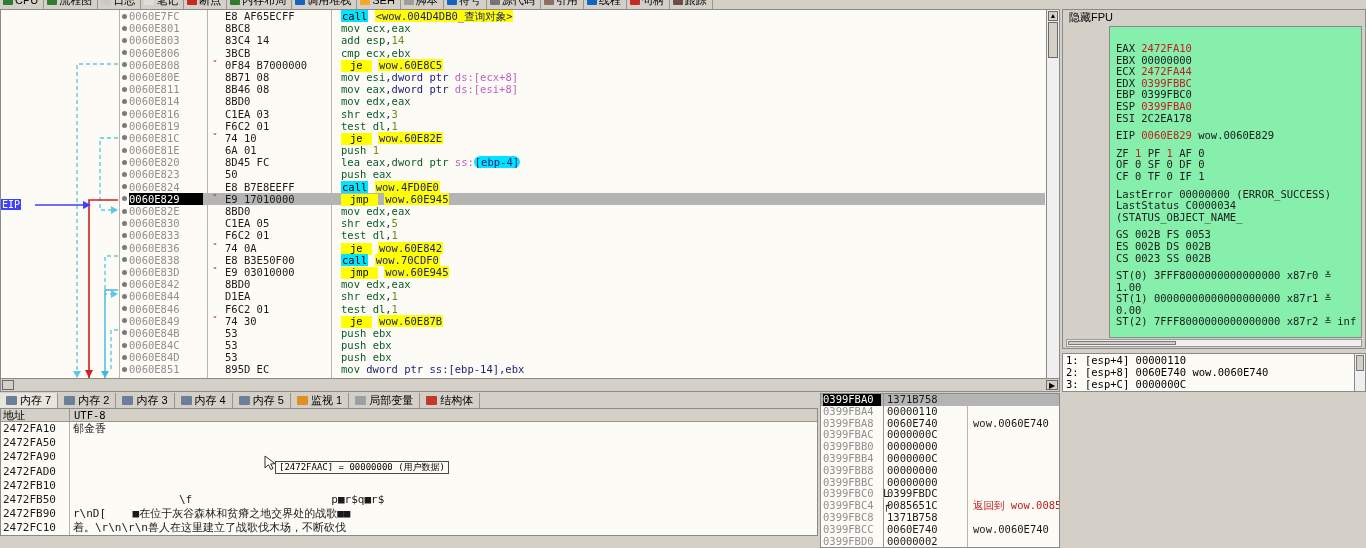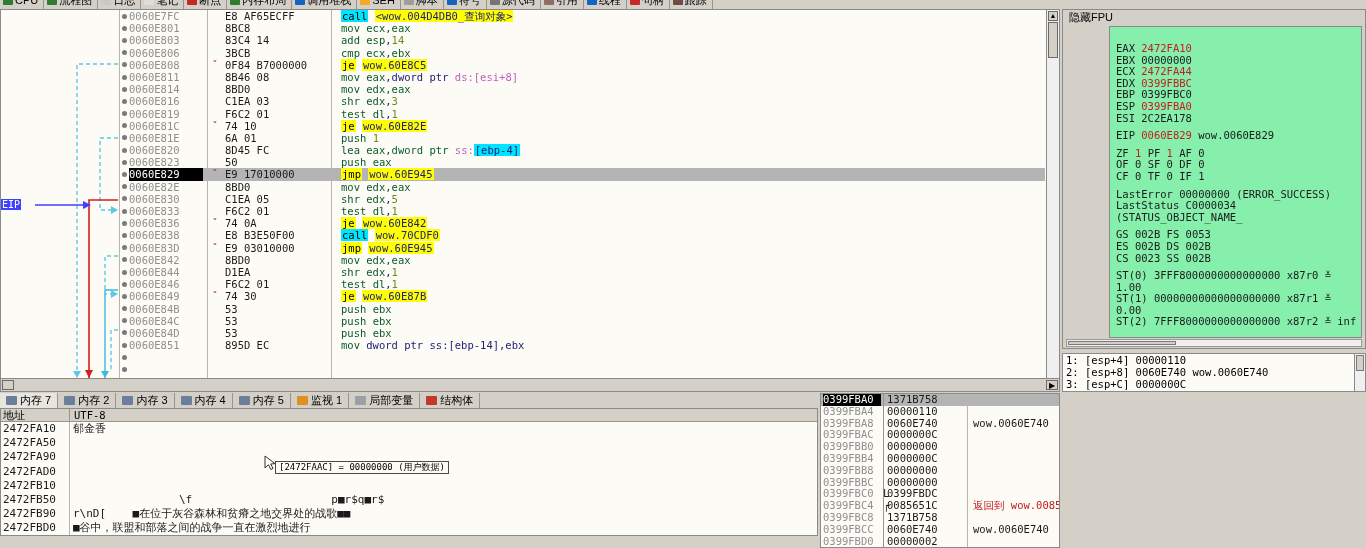--- a/index.html
+++ b/index.html
@@ -49,24 +49,24 @@
   .row.cur { background: #b4b4b4; }
   .c-addr { position: absolute; left: 0;   width: 74px; color: #8f8f8f; }
   .row.cur .c-addr { background: #000; color: #fff; }
   .c-arrow{ position: absolute; left: 78px; width: 16px; color: #b03020; text-align: center;}
   .c-bytes{ position: absolute; left: 96px; width: 110px; color: #1a1a1a; }
   .c-txt  { position: absolute; left: 212px; color: #20207a; }
 
   .sep-v { position: absolute; top: 0; width: 1px; height: 370px; background: #b9b5ac; }
 
   .mn      { color: #0a5a2a; }
-  .mn-b    { color: #000; background: #ffff00; padding: 0 1px; }
+  .mn-b    { color: #000; background: #ffff00; padding: 0 9px; font-family: Liberation Mono, monospace; }
   .mn-call { color: #000; background: #00e5ff; padding: 0 1px; }
   .hl-y    { background: #ffff00; color: #20207a; padding: 0 1px; }
-  .hl-c    { background: #00e5ff; color: #20207a; padding: 0 1px; }
+  .hl-c    { background: #00e5ff; color: #20207a; padding: 0 1px; border-radius: 6px; }
   .reg     { color: #0a5a2a; }
   .num     { color: #6a8a1a; }
   .seg     { color: #c060c0; }
 
   .hsb {
     position: absolute; left: 0; bottom: 0; width: 100%; height: 13px;
     background: #d4d0c8; border-top: 1px solid #8a8a8a;
   }
   .hsb .thumb { position: absolute; left: 1px; top: 1px; width: 12px; height: 10px;
     background: #d4d0c8; border: 1px solid #6a6a6a; }
@@ -425,20 +425,26 @@
             <span class="c-bytes">3BCB</span>
             <span class="c-txt"><span class="mn">cmp</span> <span><span class="reg">ecx,ebx</span></span></span>
           </div>
           <div class="row">
             <span class="c-addr">0060E808</span>
             <span class="c-arrow">ˇ</span>
             <span class="c-bytes">0F84 B7000000</span>
             <span class="c-txt"><span class="mn-b">je</span> <span class="hl-y">wow.60E8C5</span></span>
           </div>
           <div class="row">
+            <span class="c-addr">0060E80E</span>
+            <span class="c-arrow"></span>
+            <span class="c-bytes">8B71 08</span>
+            <span class="c-txt"><span class="mn">mov</span> <span><span class="reg">esi</span>,dword ptr <span class="seg">ds:</span><span class="seg">[ecx+8]</span></span></span>
+          </div>
+          <div class="row">
             <span class="c-addr">0060E811</span>
             <span class="c-arrow"></span>
             <span class="c-bytes">8B46 08</span>
             <span class="c-txt"><span class="mn">mov</span> <span><span class="reg">eax</span>,dword ptr <span class="seg">ds:</span><span class="seg">[esi+8]</span></span></span>
           </div>
           <div class="row">
             <span class="c-addr">0060E814</span>
             <span class="c-arrow"></span>
             <span class="c-bytes">8BD0</span>
             <span class="c-txt"><span class="mn">mov</span> <span><span class="reg">edx,eax</span></span></span>
@@ -471,20 +477,26 @@
             <span class="c-addr">0060E820</span>
             <span class="c-arrow"></span>
             <span class="c-bytes">8D45 FC</span>
             <span class="c-txt"><span class="mn">lea</span> <span><span class="reg">eax,dword ptr </span><span class="seg">ss:</span><span class="hl-c">[ebp-4]</span></span></span>
           </div>
           <div class="row">
             <span class="c-addr">0060E823</span>
             <span class="c-arrow"></span>
             <span class="c-bytes">50</span>
             <span class="c-txt"><span class="mn">push</span> <span><span class="reg">eax</span></span></span>
+          </div>
+          <div class="row">
+            <span class="c-addr">0060E824</span>
+            <span class="c-arrow"></span>
+            <span class="c-bytes">E8 B7E8EEFF</span>
+            <span class="c-txt"><span class="mn-call">call</span> <span class="hl-y">wow.4FD0E0</span></span>
           </div>
           <div class="row cur">
             <span class="c-addr">0060E829</span>
             <span class="c-arrow">ˇ</span>
             <span class="c-bytes">E9 17010000</span>
             <span class="c-txt"><span class="mn-b">jmp</span> <span class="hl-y">wow.60E945</span></span>
           </div>
           <div class="row">
             <span class="c-addr">0060E82E</span>
             <span class="c-arrow"></span>
@@ -704,25 +716,20 @@
           <span class="dmp-addr">2472FB50</span>
           <span class="dmp-sep"></span>
           <span class="dmp-data">                \f                     p■r$q■r$</span>
         </div>
         <div class="dmp-row">
           <span class="dmp-addr">2472FB90</span>
           <span class="dmp-sep"></span>
           <span class="dmp-data">r\nD[    ■在位于灰谷森林和贫瘠之地交界处的战歌■■</span>
         </div>
         <div class="dmp-row">
-          <span class="dmp-addr">2472FBD0</span>
-          <span class="dmp-sep"></span>
-          <span class="dmp-data">■谷中，联盟和部落之间的战争一直在激烈地进行</span>
-        </div>
-        <div class="dmp-row">
           <span class="dmp-addr">2472FC10</span>
           <span class="dmp-sep"></span>
           <span class="dmp-data">着。\r\n\r\n兽人在这里建立了战歌伐木场，不断砍伐</span>
         </div>
       </div>
   </div>
 
   <div class="cursor">
     <svg width="12" height="16" xmlns="http://www.w3.org/2000/svg">
       <polygon points="1,1 1,13 4.5,9.8 6.8,14.5 9,13.4 6.7,9 11,8.6" fill="#ffffff" stroke="#333" stroke-width="1"></polygon>

